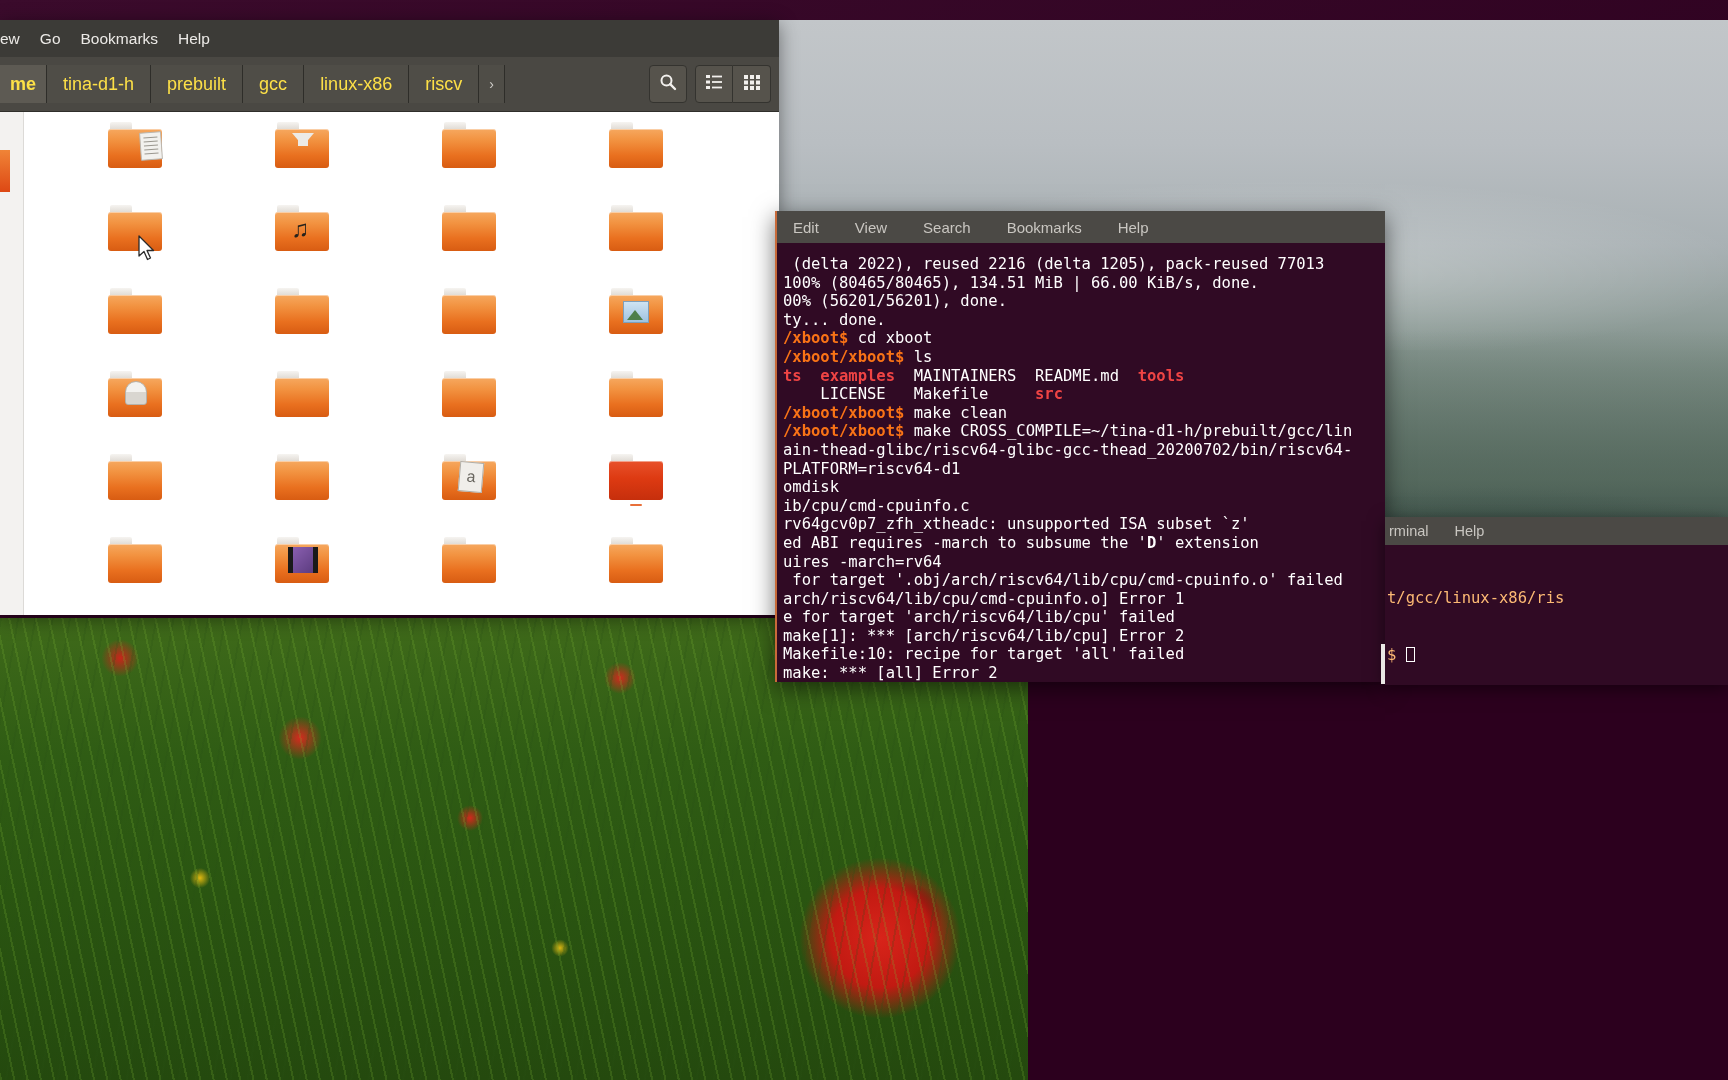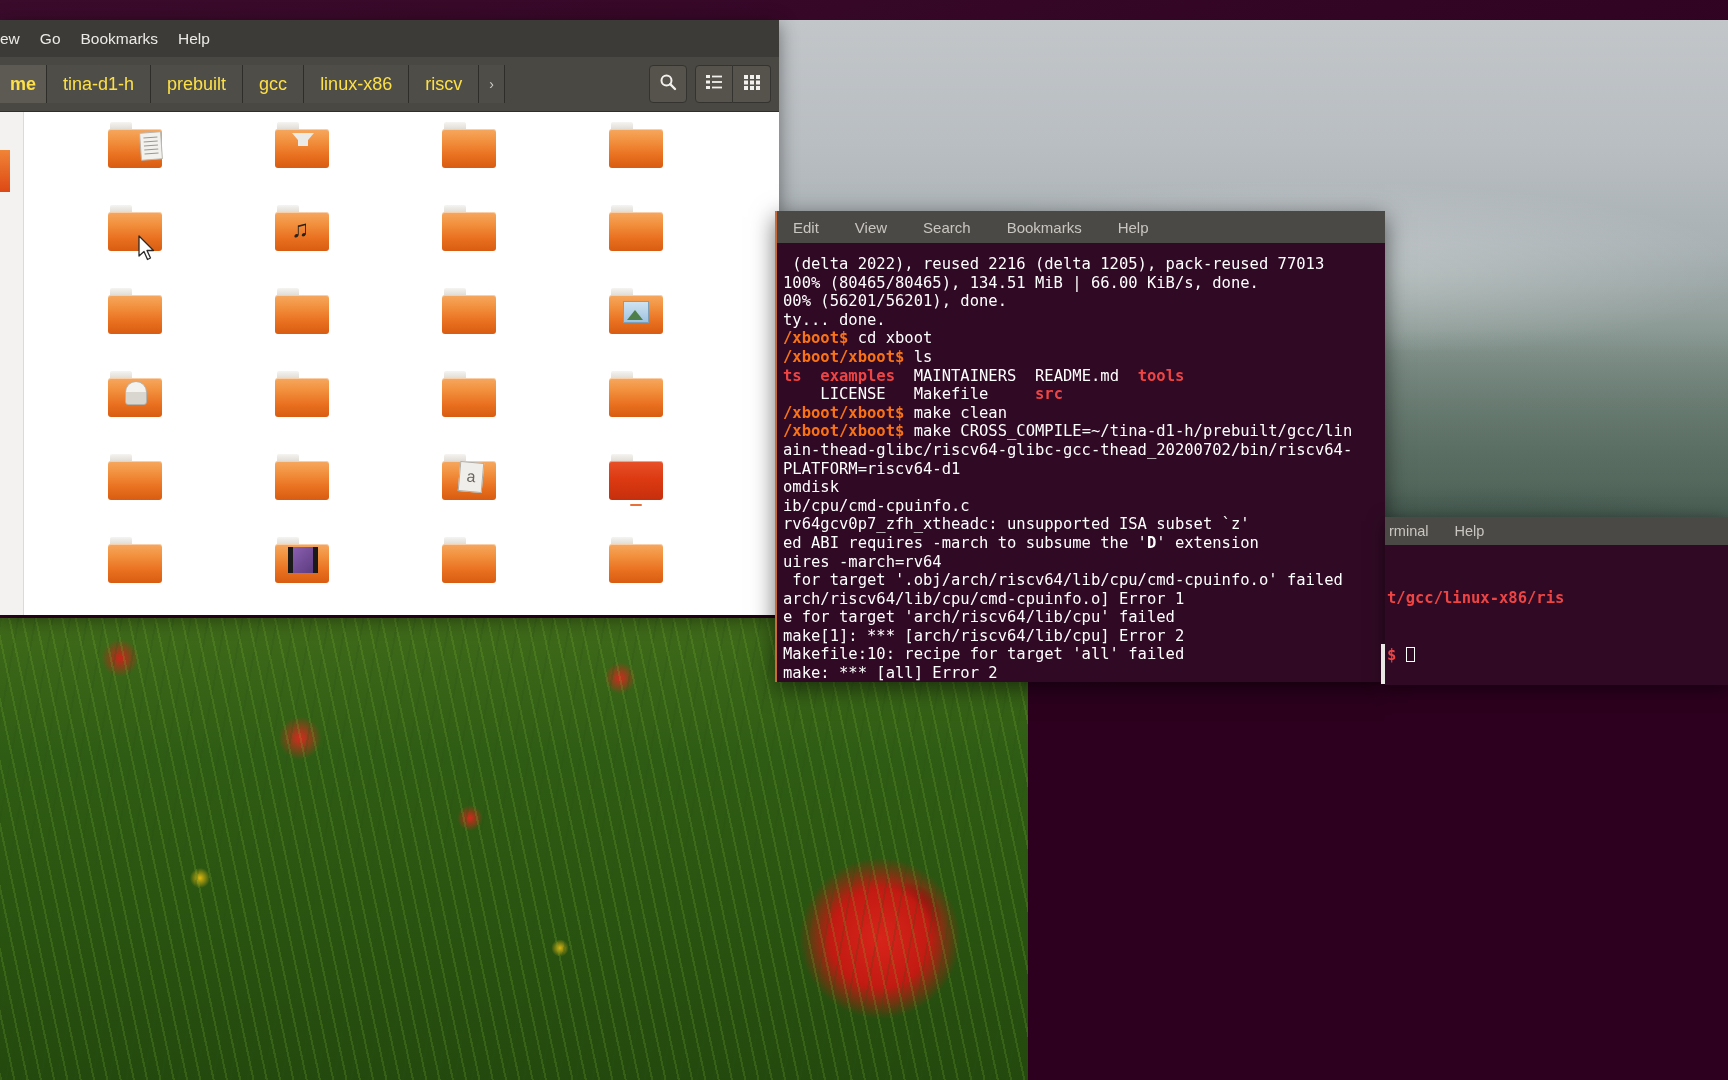--- a/index.html
+++ b/index.html
@@ -246,21 +246,21 @@
   .term2-menubar {
     height: 28px; background: #4b4945;
     display: flex; align-items: center; gap: 26px; padding-left: 4px;
     color: #c9c6c1; font-size: 14.5px;
   }
   .term2-body {
     padding: 6px 0 0 2px;
     font-family: "DejaVu Sans Mono", monospace;
     font-size: 15.5px; line-height: 19px; color: #fff; white-space: pre;
   }
-  .t2blue { color: #ef4444; font-weight: bold; }
+  .t2blue { color: #fdba74; font-weight: normal; }
 
   
   .right-panel {
     position: absolute; left: 1028px; top: 685px; width: 700px; height: 395px;
     background: #2c001e;
   }
   .bar-caret {
     position: absolute; left: 1381px; top: 644px; width: 4px; height: 40px;
     background: #e9e7e4;
   }

